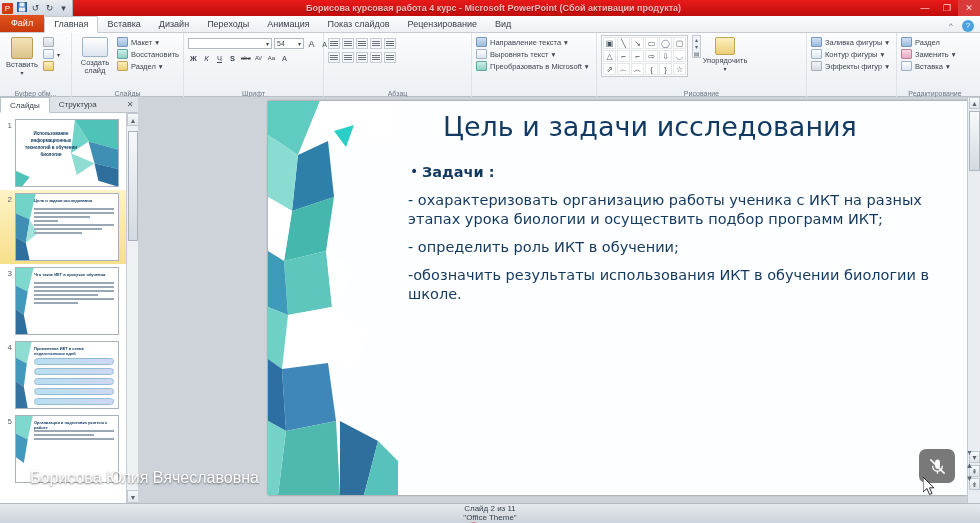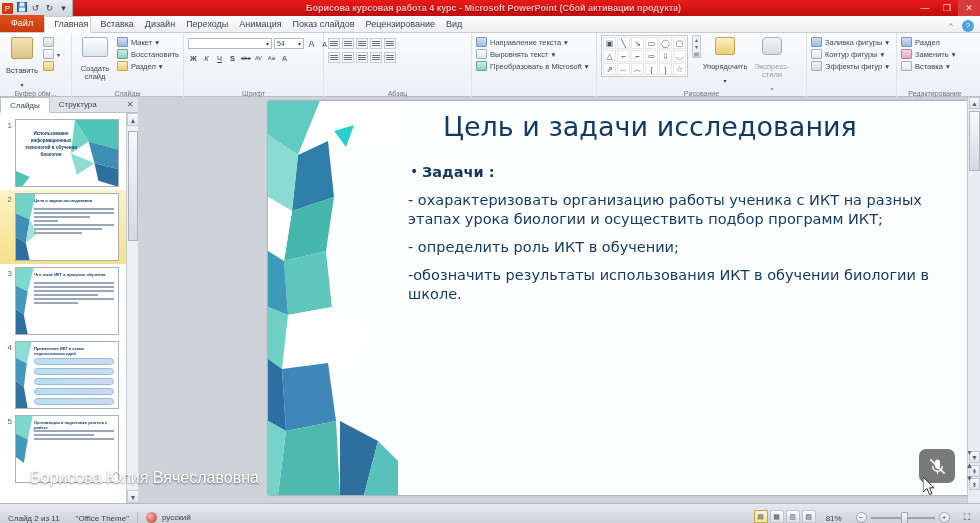--- a/index.html
+++ b/index.html
@@ -20,42 +20,42 @@
     text-shadow:0 1px 0 #8c0606; white-space:nowrap; overflow:hidden;font-weight:bold; }
   .wbtns { display:flex; }
   .wbtn { width:22px;height:16px;color:#ffd9d9;font-size:9px;line-height:16px;
     text-align:center; }
   .wbtn.close { background:#d93a3a; }
 
   
   .tabstrip { position:absolute; left:0; top:16px; width:980px; height:17px;
     background:linear-gradient(#fdfdfe,#eceff3); border-bottom:1px solid #c8ccd2;
     display:flex; align-items:flex-end; font-size:9px; color:#3a424c; }
-  .tab { padding:2px 2px 3px 9px; white-space:nowrap; }
+  .tab { padding:2px 9px 3px 9px; white-space:nowrap; }
   .tab.file { background:linear-gradient(#e2521f,#c8390c); color:#fff; padding:3px 11px;
     height:17px; line-height:11px; }
   .tab.active { background:#fff; border:1px solid #c8ccd2; border-bottom:1px solid #fff;
     border-radius:2px 2px 0 0; margin-bottom:-1px; }
   .tabstrip .tail { flex:1; }
   .helpicons { display:flex; gap:5px; padding-right:6px; align-items:center; }
   .hicon { width:12px;height:12px; border-radius:50%; font-size:8px; line-height:12px;
     text-align:center; color:#5d6975; }
   .hicon.q { background:#4aa3df; color:#fff; }
 
   
   .ribbon { position:absolute; left:0; top:33px; width:980px; height:64px;
     background:linear-gradient(#fbfcfd,#eceff4); border-bottom:1px solid #b9bfc7;
     display:flex; font-size:7.5px; color:#3e4651; }
   .grp { position:relative; height:64px; border-right:1px solid #dfe3e8;
     padding:2px 4px 0 4px; display:flex; flex-direction:column; }
   .grp .gname { position:absolute; bottom:0; left:0; width:100%; text-align:center;
     font-size:7px; color:#6b7580; }
   .grp .gbody { flex:1; display:flex; align-items:flex-start; gap:3px; }
   .bigbtn { display:flex; flex-direction:column; align-items:center; width:36px;
-    text-align:center; line-height:8px; padding-top:2px;gap:6px; }
+    text-align:center; line-height:8px; padding-top:2px; }
   .bigbtn .ic { width:22px;height:22px; border-radius:2px; margin-bottom:2px; }
   .sm-col { display:flex; flex-direction:column; gap:2px; padding-top:2px; }
   .sm-item { display:flex; align-items:center; gap:3px; white-space:nowrap; }
   .sm-item .ic { width:11px;height:10px; border-radius:1px; flex:none; }
   .ic.clip { background:linear-gradient(#f4e2b6,#dcc48b); border:1px solid #b99a56; }
   .ic.ns   { background:linear-gradient(#fefefe,#dde5ef); border:1px solid #9fb2c8; }
   .ic.blue { background:linear-gradient(#cfe0f2,#9dbbdd); border:1px solid #7796bb; }
   .ic.gray { background:linear-gradient(#f2f4f7,#d6dce3); border:1px solid #a7aeb7; }
   .ic.tealb{ background:linear-gradient(#cfeee8,#8ecfc4); border:1px solid #5fa89b; }
   .ic.yel  { background:linear-gradient(#fdf0c0,#eccf76); border:1px solid #c0a44f; }
@@ -151,21 +151,21 @@
     display:flex; align-items:center; justify-content:center; }
   .micbtn svg { width:19px; height:19px; }
   .sharectrl { position:absolute; right:4px; bottom:20px; width:13px; z-index:30;
     display:flex; flex-direction:column; align-items:center; gap:4px;
     color:#5d6974; font-size:8px; }
   .cursor { position:absolute; left:923px; top:380px; z-index:40; }
 
   
   .status { position:absolute; left:0; top:503px; width:980px; height:20px;
     background:linear-gradient(#e6eaee,#ccd3da); border-top:1px solid #b4bbc3;
-    display:flex; align-items:flex-end; font-size:8px; color:#39424c; }
+    display:flex; align-items:center; font-size:8px; color:#39424c;flex-direction:column; }
   .status .sitem { padding:0 8px; white-space:nowrap; }
   .status .sep { width:1px; height:11px; background:#b4bbc3; }
   .status .spacer { flex:1; }
   .viewbtn { width:14px; height:13px; margin-right:2px; border:1px solid transparent;
     background:linear-gradient(#fafbfc,#dbe1e7); border-color:#bcc3cb; border-radius:1px;
     display:flex; align-items:center; justify-content:center; font-size:7px; color:#4a5560; }
   .viewbtn.active { border-color:#c8a33a; background:linear-gradient(#fdf4cf,#f2e2a2); }
   .zslider { display:flex; align-items:center; gap:4px; padding:0 6px; }
   .ztrack { width:64px; height:2px; background:#9aa3ad; position:relative; }
   .zhandle { position:absolute; left:30px; top:-5px; width:7px; height:12px;
@@ -402,25 +402,20 @@
           <span>☆</span>
         </div>
         <div class="drawscroll">
             <span>▴</span>
             <span>▾</span>
             <span>▤</span>
           </div>
         <div class="bigbtn" style="width:42px">
           <div class="ic yel" style="width:20px;height:18px"></div>
           <span>Упорядочить</span>
-          <span style="font-size:6px">▾</span>
-        </div>
-        <div class="bigbtn" style="width:46px;color:#95a0ab">
-          <div class="ic gray" style="width:20px;height:18px;border-radius:4px"></div>
-          <span>Экспресс-стили</span>
           <span style="font-size:6px">▾</span>
         </div>
       </div>
       <div class="gname">Рисование</div>
     </div>
 
     <div class="grp" style="width:90px">
       <div class="sm-col">
         <div class="sm-item">
             <span class="ic blue"></span>

